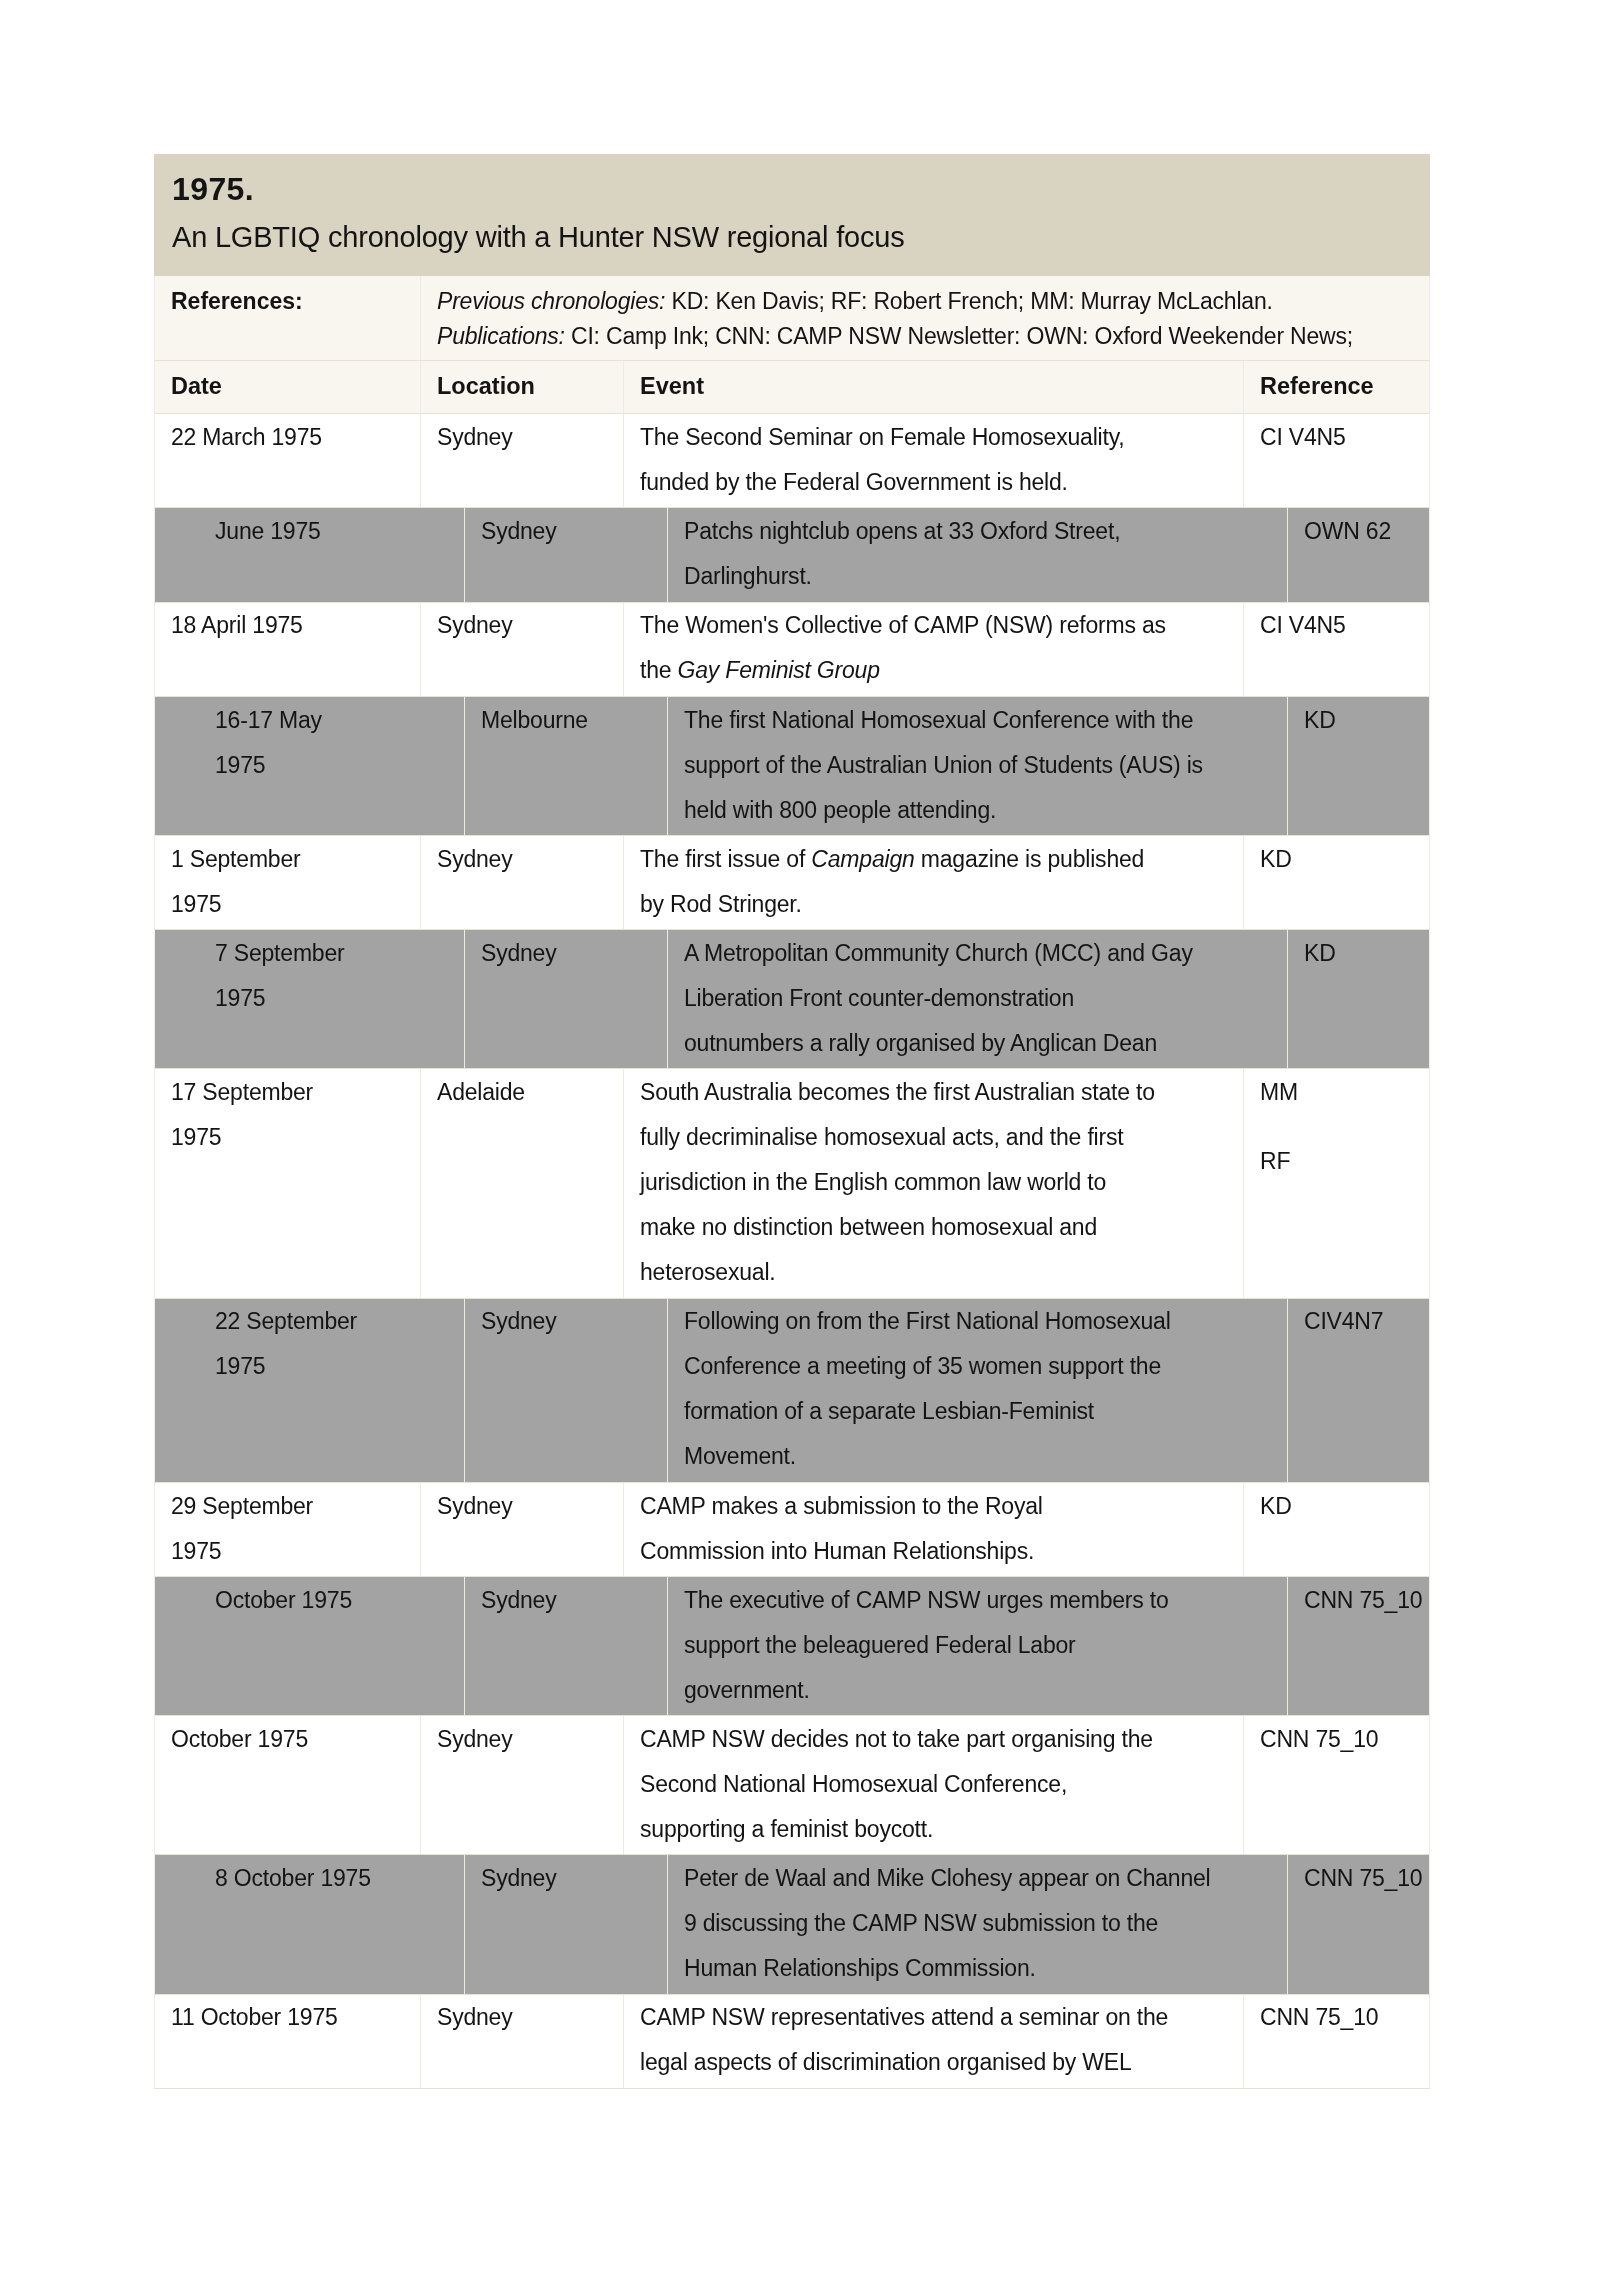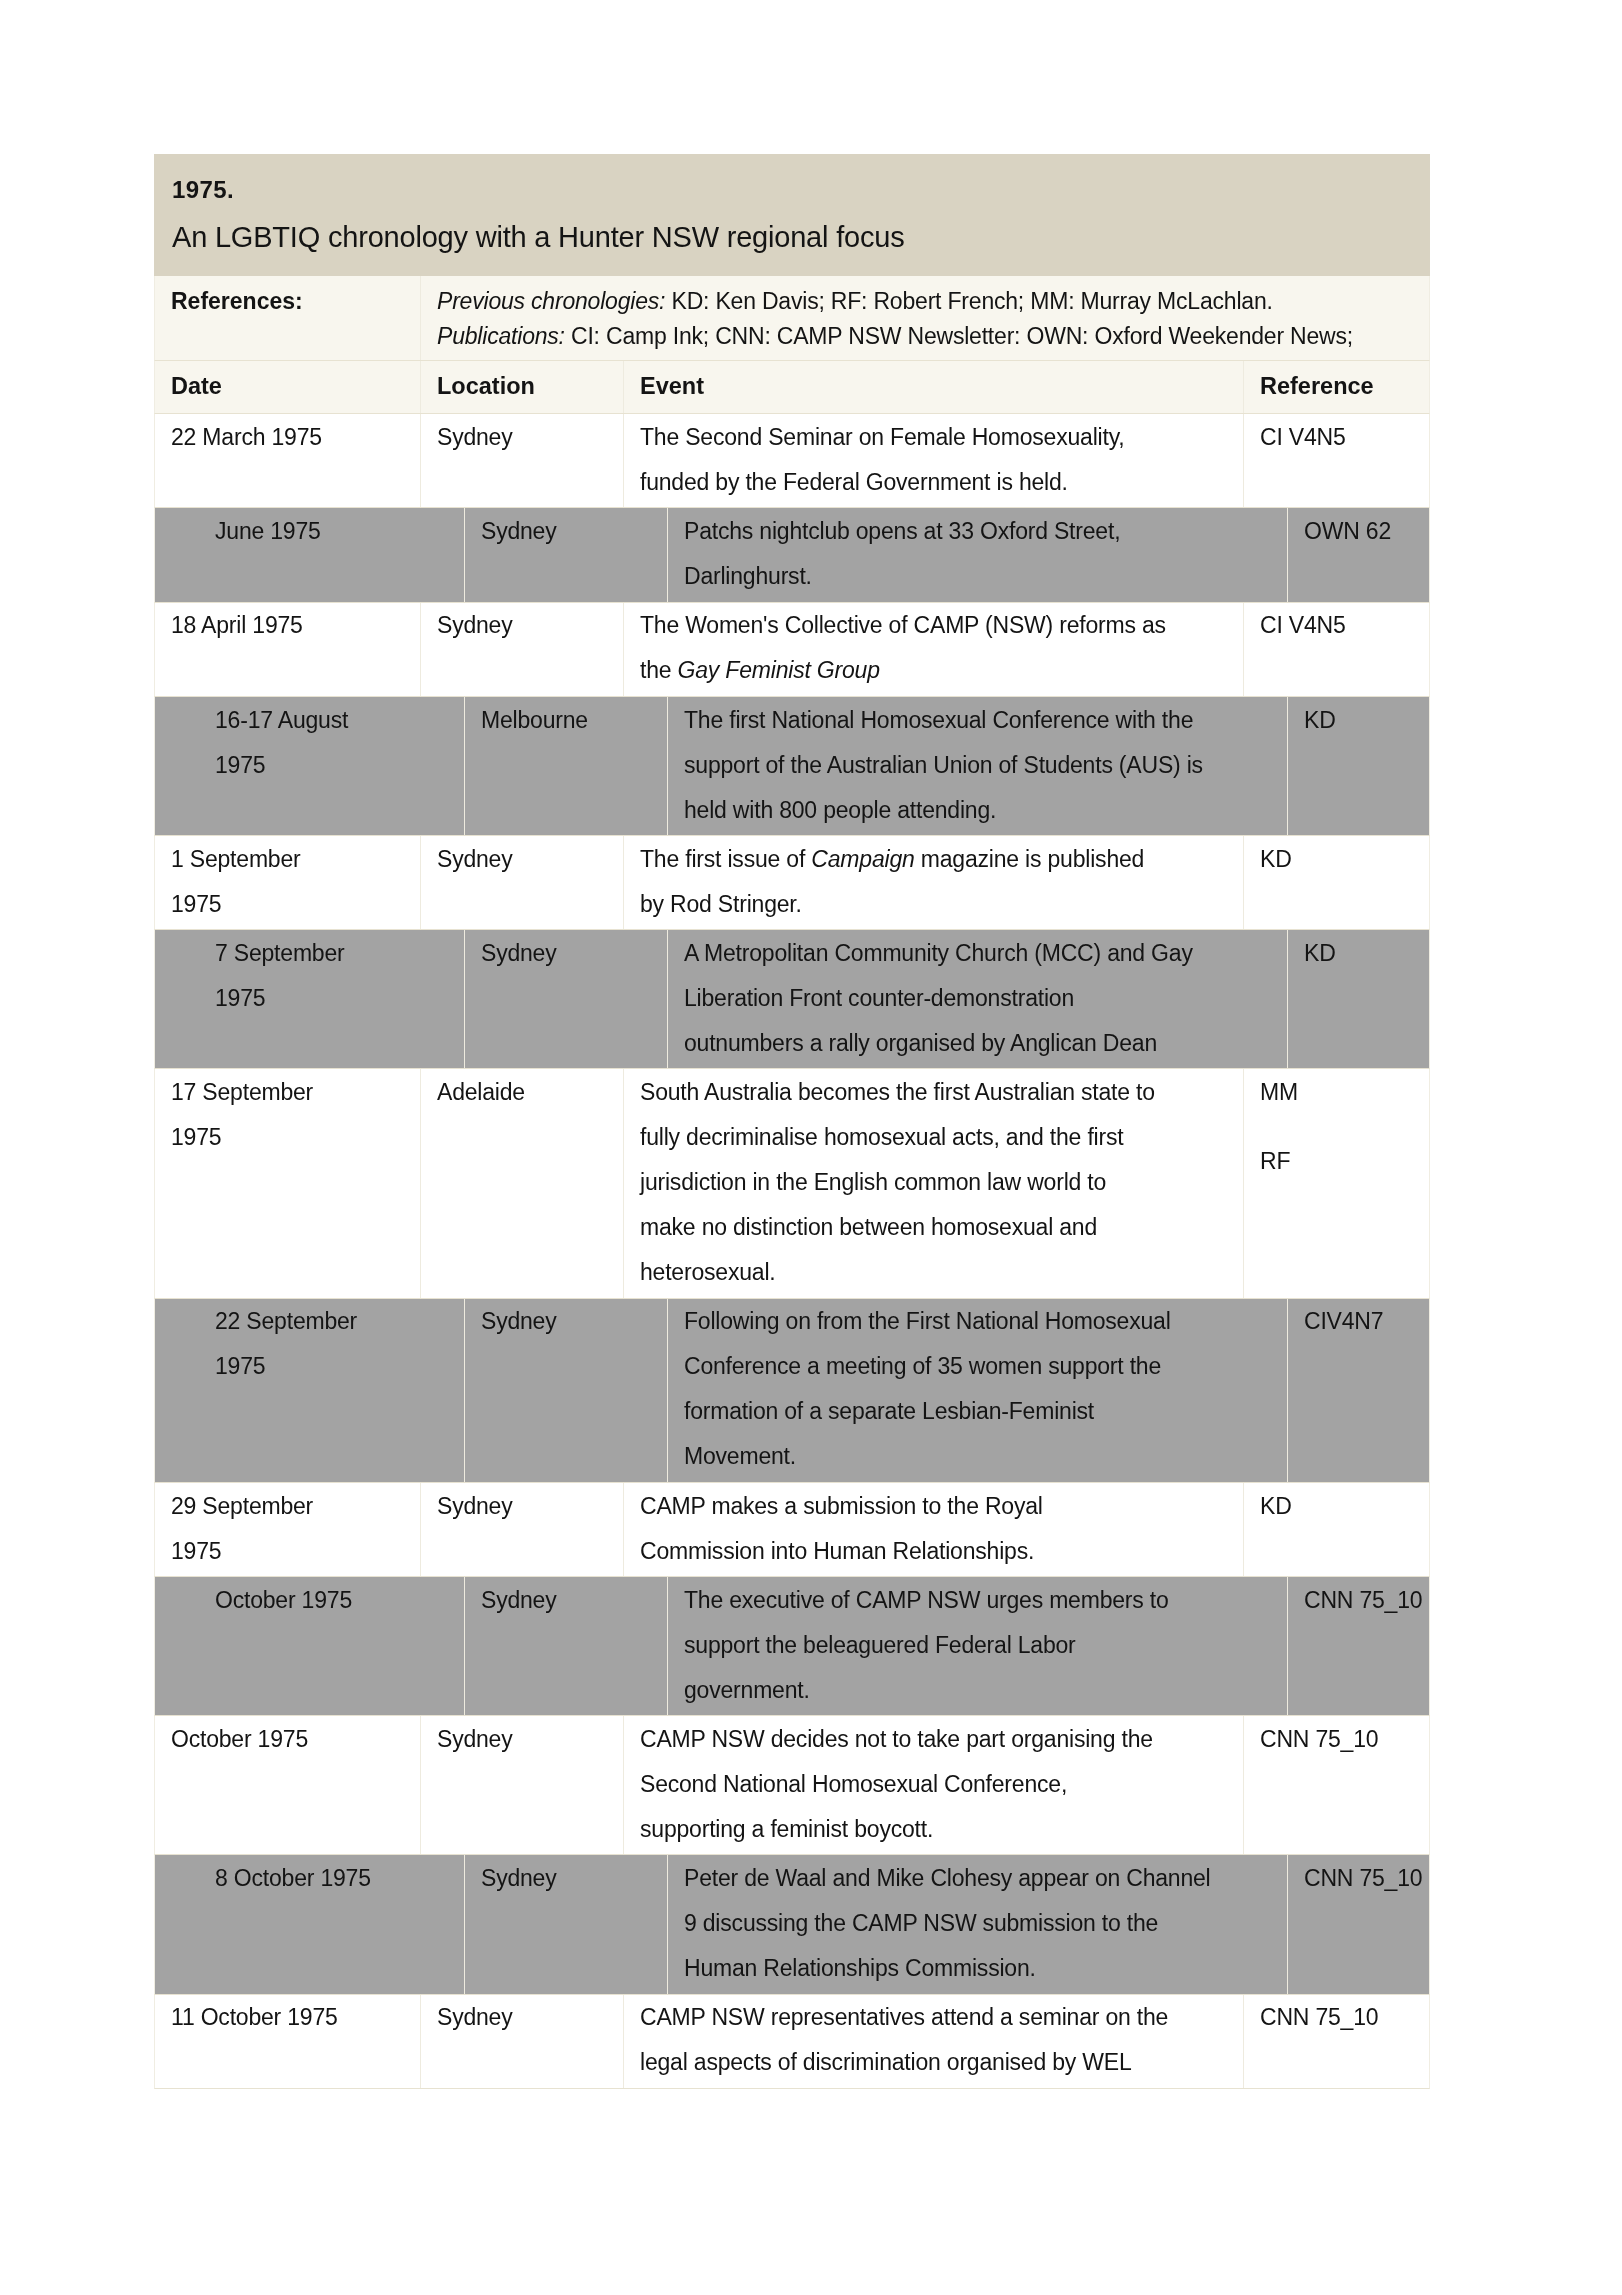--- a/index.html
+++ b/index.html
@@ -19,21 +19,21 @@
     top:154px;
     width:1276px;
   }
   
   .title-band {
     background:#d9d3c2;
     padding:16px 18px 21px 18px;
     box-sizing:border-box;
   }
   .title {
-    font-size:24px;
+    font-size:32px;
     font-weight:700;
     line-height:39px;
     letter-spacing:0.4px;
   }
   .subtitle {
     font-size:29px;
     font-weight:400;
     line-height:36px;
     margin-top:9.7px;
     letter-spacing:-0.2px;
@@ -155,21 +155,21 @@
           <div class="cell w-event vline data-cell">
             <div class="line"><span>The Women's Collective of CAMP (NSW) reforms as</span></div>
             <div class="line"><span>the </span><span class="i">Gay Feminist Group</span></div>
           </div>
           <div class="cell w-ref data-cell">
             <div class="line ref-line">CI V4N5</div>
           </div>
         </div>
         <div class="flexrow data-row hline t-outer shaded">
           <div class="cell w-date vline data-cell">
-            <div class="line">16-17 August</div>
+            <div class="line">16-17 May</div>
             <div class="line">1975</div>
           </div>
           <div class="cell w-loc vline data-cell">
             <div class="line">Melbourne</div>
           </div>
           <div class="cell w-event vline data-cell">
             <div class="line"><span>The first National Homosexual Conference with the</span></div>
             <div class="line"><span>support of the Australian Union of Students (AUS) is</span></div>
             <div class="line"><span>held with 800 people attending.</span></div>
           </div>

